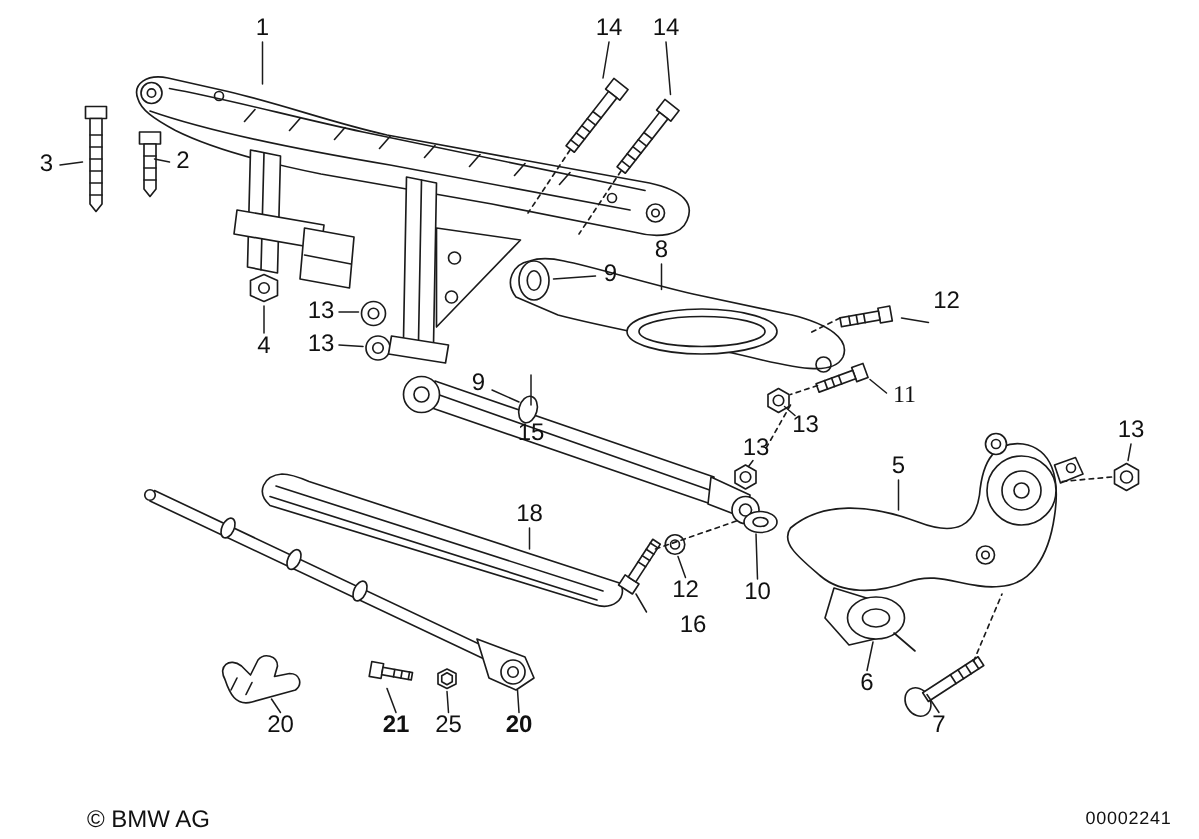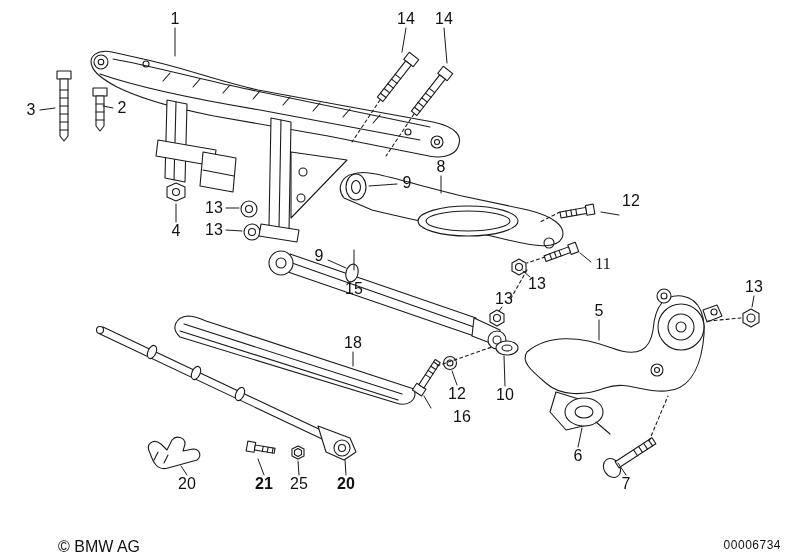--- a/index.html
+++ b/index.html
@@ -278,14 +278,14 @@
       <div class="callout" style="left: 505px; top: 395px; text-align: center;">10</div>
       <div class="callout" style="left: 578px; top: 456px;">6</div>
       <div class="callout" style="left: 626px; top: 484px;">7</div>
       <div class="callout" style="left: 187px; top: 484px;">20</div>
       <div class="callout" style="left: 264px; top: 484px; font-weight: bold;">21</div>
       <div class="callout" style="left: 299px; top: 484px;">25</div>
       <div class="callout" style="left: 346px; top: 484px; font-weight: bold;">20</div>
     </div>
 
   <div class="copyright">© BMW AG</div>
-  <div class="part-number">00006734</div>
+  <div class="part-number">00002241</div>
 </div>
 
 </body></html>

